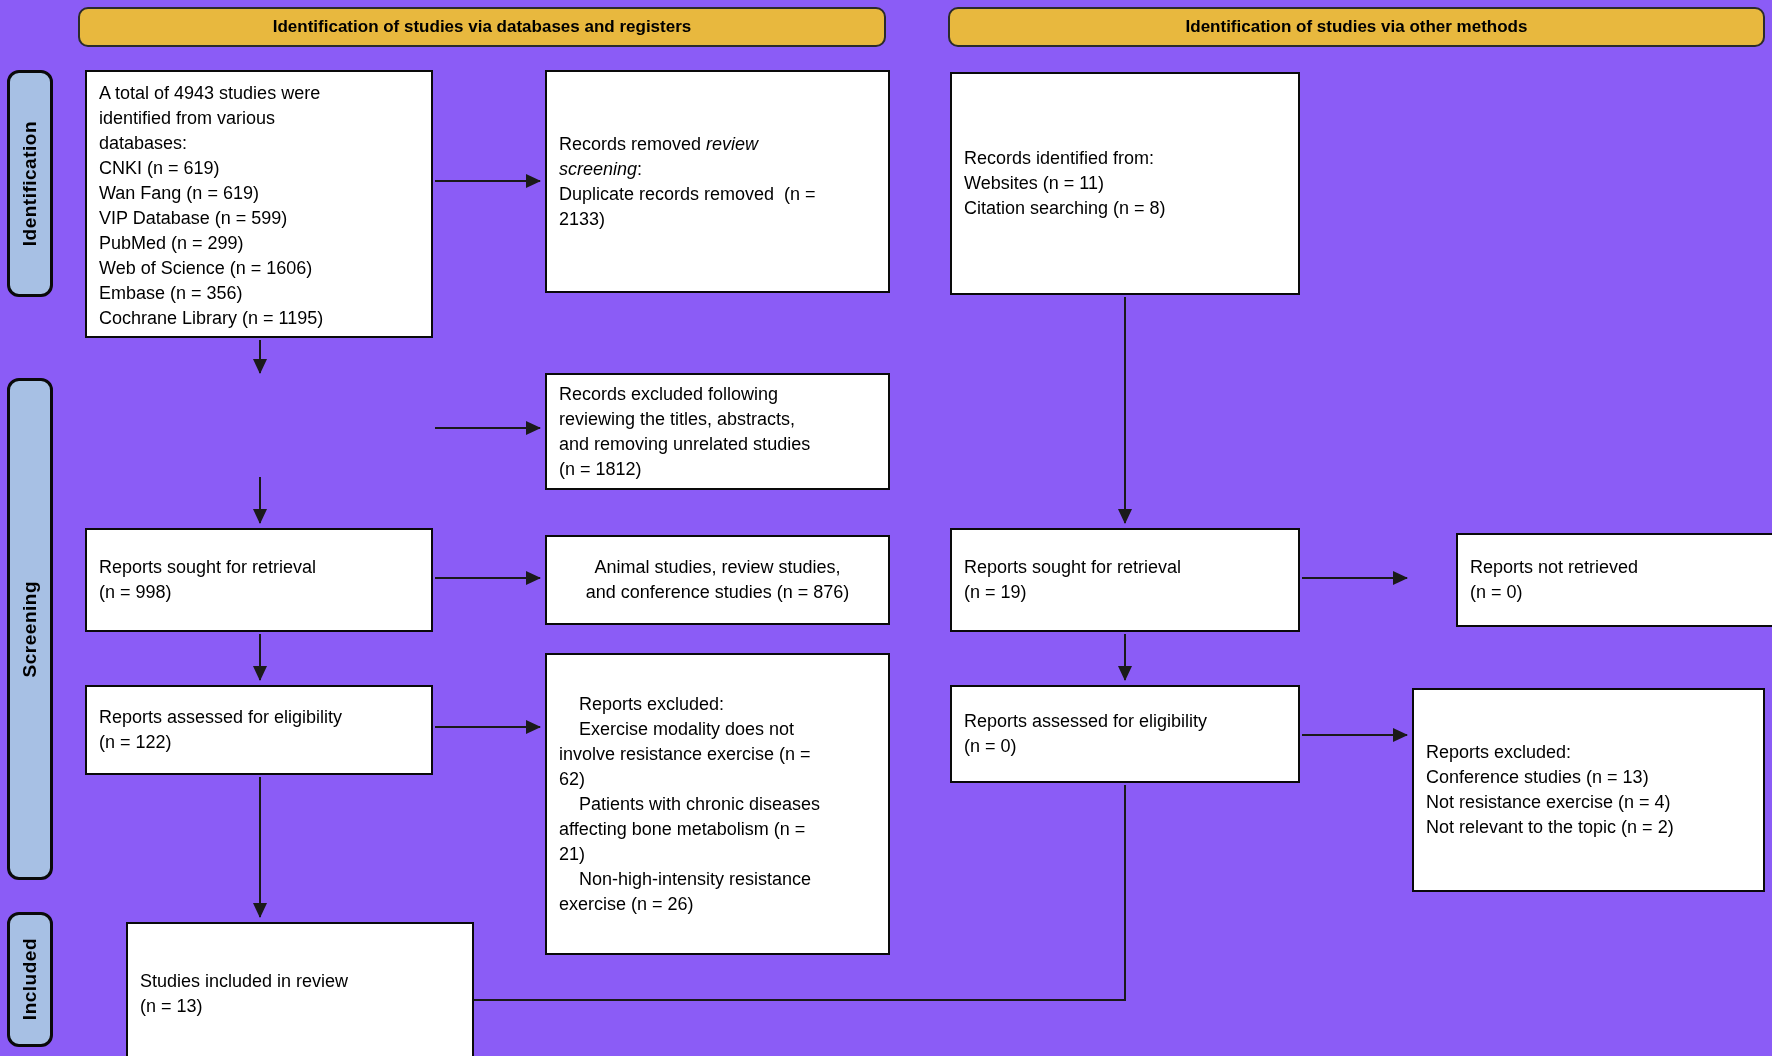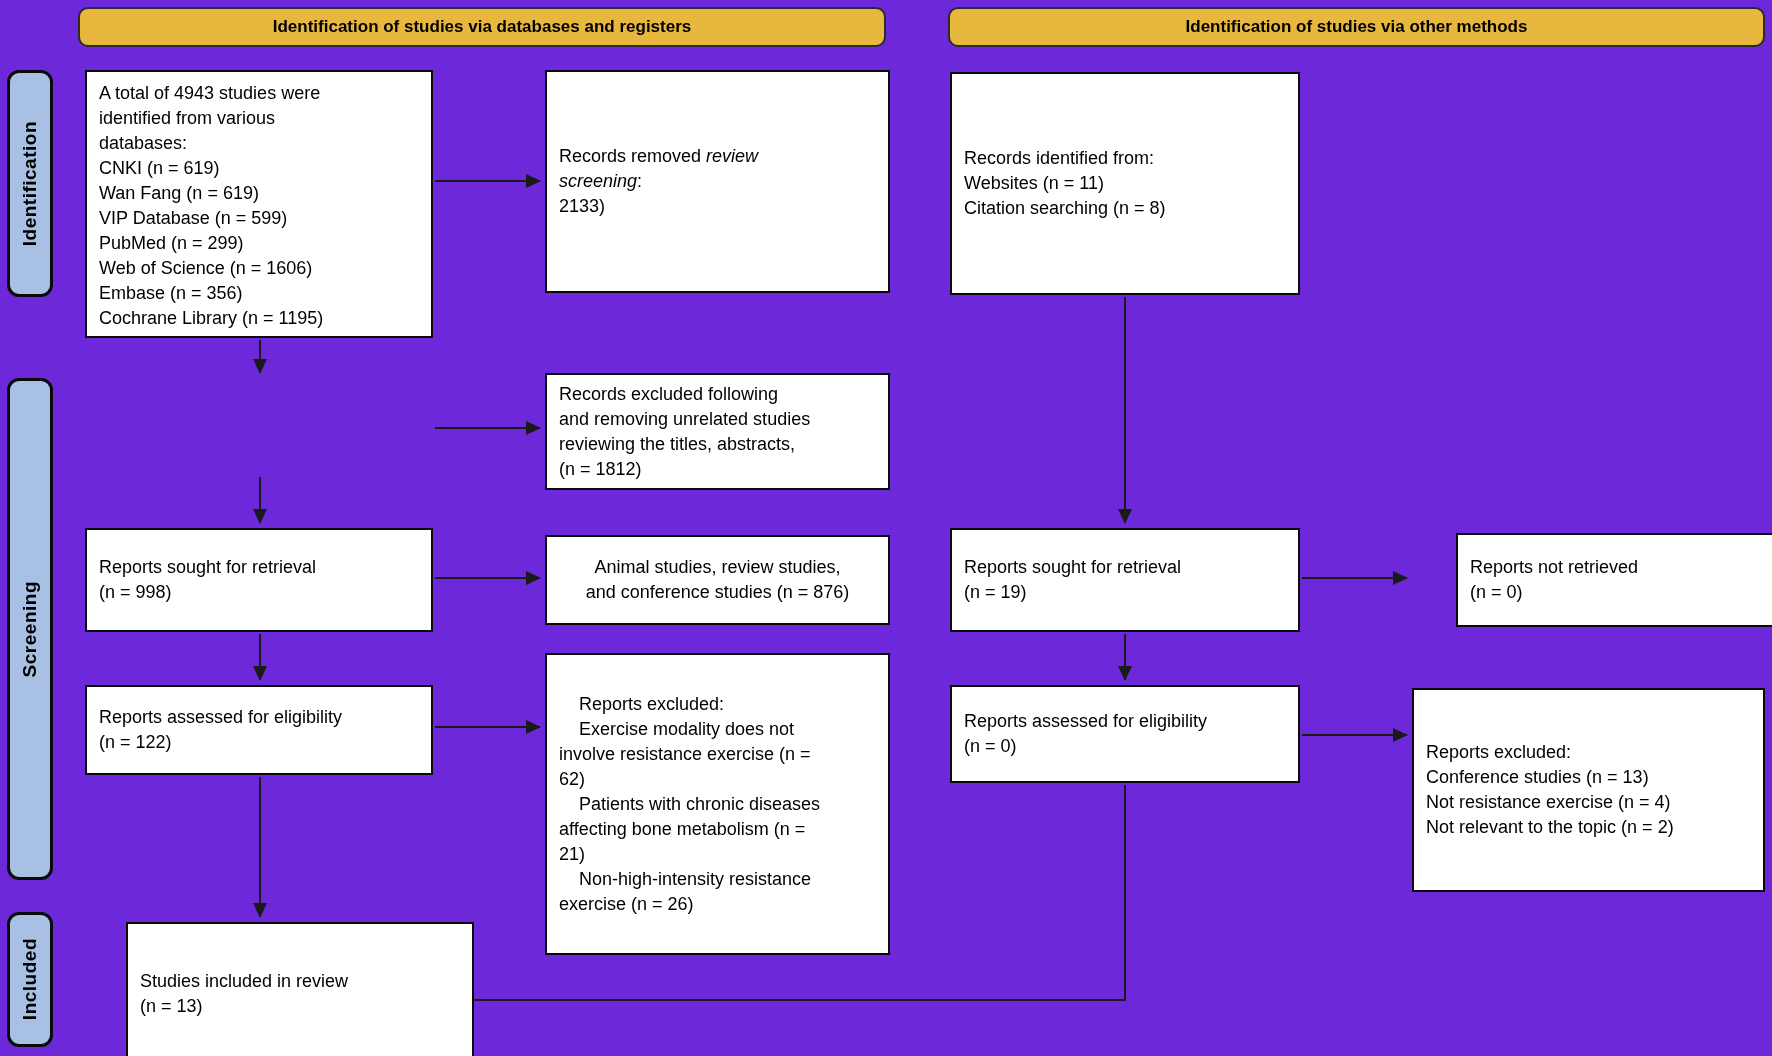--- a/index.html
+++ b/index.html
@@ -1,17 +1,17 @@
 <!DOCTYPE html>
 <html><head>
 <meta charset="utf-8">
 <style>
   html,body { margin:0; padding:0; background:#ffffff; }
   #stage-area {
-    position:relative; width:1772px; height:1056px; background:#6d28d9;
+    position:relative; width:1772px; height:1056px; background:#8b5cf6;
     font-family:"Liberation Sans","DejaVu Sans",sans-serif; color:#000;
   }
   .banner {
     position:absolute; height:40px;
     background:#E8B83E; border:2px solid #2b2b2b; border-radius:10px;
     display:flex; align-items:center; justify-content:center;
     font-size:17px; font-weight:bold; box-sizing:border-box;
   }
   .stage-label {
     position:absolute; width:46px;
@@ -84,34 +84,35 @@
     <div class="line">VIP Database (n = 599)</div>
     <div class="line">PubMed (n = 299)</div>
     <div class="line">Web of Science (n = 1606)</div>
     <div class="line">Embase (n = 356)</div>
     <div class="line">Cochrane Library (n = 1195)</div>
   </div>
 
   <div class="box" style="left:545px; top:70px; width:345px; height:223px;">
     <div class="line"><span>Records removed </span><i>review</i></div>
     <div class="line"><i>screening</i><span>:</span></div>
+    <div class="line">Duplicate records removed  (n =</div>
     <div class="line">2133)</div>
   </div>
 
   <div class="box" style="left:950px; top:72px; width:350px; height:223px;">
     <div class="line">Records identified from:</div>
     <div class="line">Websites (n = 11)</div>
     <div class="line">Citation searching (n = 8)</div>
   </div>
 
 
   <div class="box" style="left:545px; top:373px; width:345px; height:117px;">
     <div class="line">Records excluded following</div>
+    <div class="line">reviewing the titles, abstracts,</div>
     <div class="line">and removing unrelated studies</div>
-    <div class="line">reviewing the titles, abstracts,</div>
     <div class="line">(n = 1812)</div>
   </div>
 
   <div class="box" style="left:85px; top:528px; width:348px; height:104px;">
     <div class="line">Reports sought for retrieval</div>
     <div class="line">(n = 998)</div>
   </div>
 
   <div class="box center-text" style="left:545px; top:535px; width:345px; height:90px;">
     <div class="line">Animal studies, review studies,</div>

